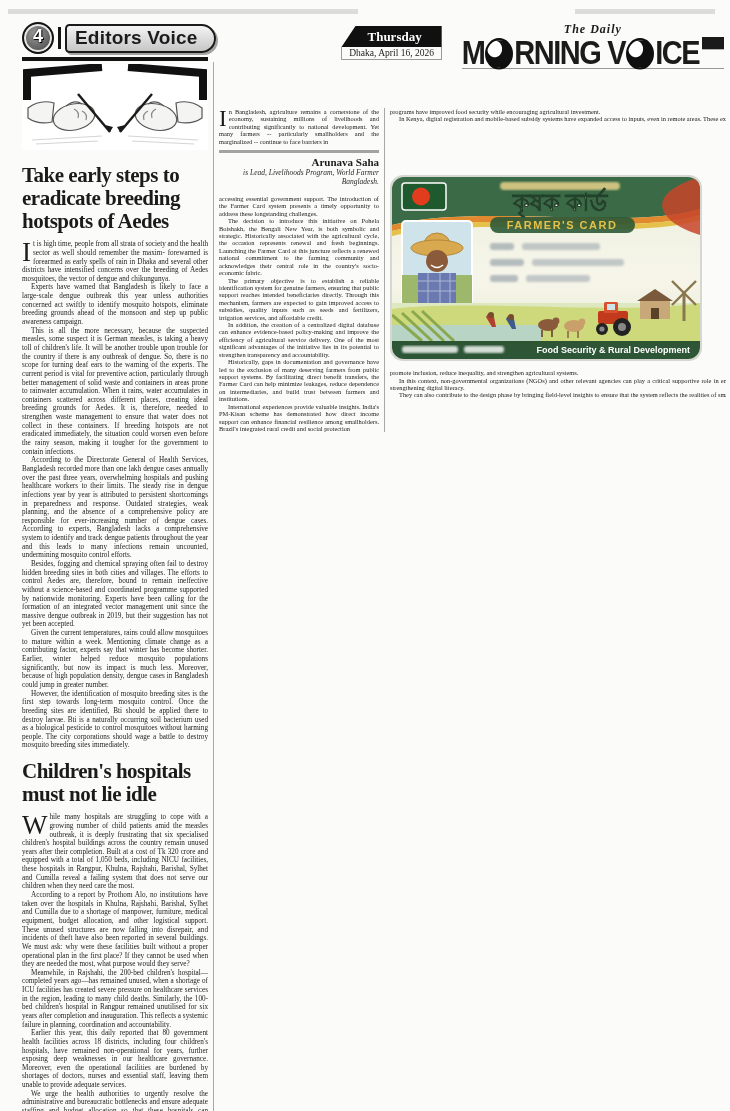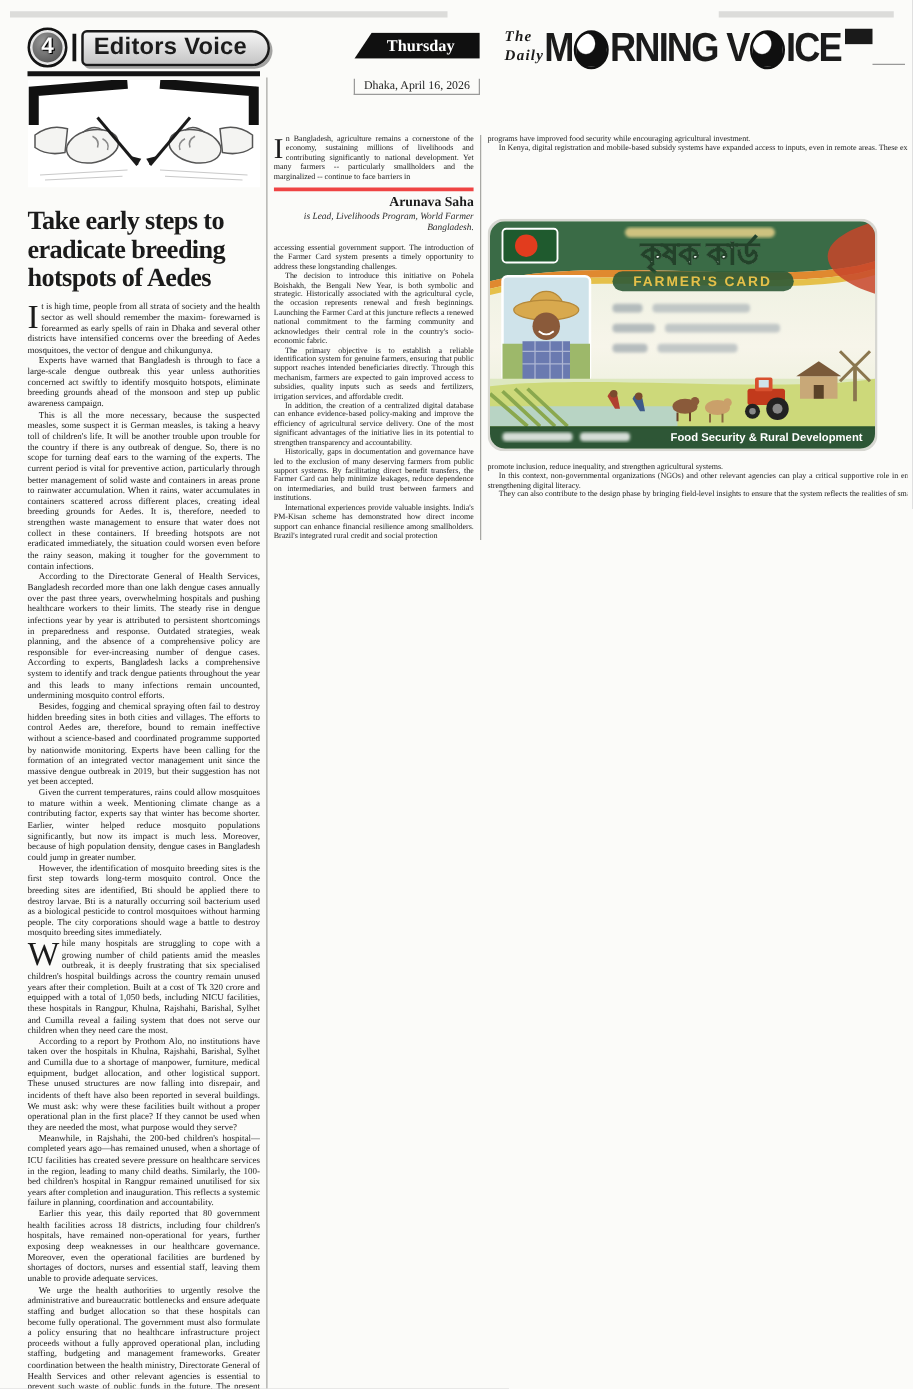--- a/index.html
+++ b/index.html
@@ -18,22 +18,22 @@
   .badge-bar{width:3px;height:22px;background:#141414;}
   .badge-pill{background:linear-gradient(#f4f4f4,#c6c6c6);border:2px solid #1a1a1a;border-radius:5px 16px 16px 5px;
           padding:1px 16px 2px 8px;font:bold 19px "Liberation Sans",sans-serif;letter-spacing:0.2px;
           box-shadow:2px 2px 0 rgba(0,0,0,.35);white-space:nowrap;}
   .badge-rule{width:186px;height:4px;background:#141414;margin-top:3px;}
   .head-right{display:flex;align-items:flex-start;gap:20px;}
   .date-block{margin-top:4px;}
   .day-banner{background:#101010;color:#fff;font:bold 13px/1 "Liberation Serif",serif;
           padding:4px 20px 4px 26px;clip-path:polygon(14px 0,100% 0,100% 100%,0 100%);text-align:center;}
   .dateline{font:9.5px "Liberation Serif",serif;text-align:center;border:1px solid #9a9a9a;border-top:none;
-          padding:1px 6px;color:#222;margin-top:16px;}
-  .masthead{display:flex;flex-direction:row;align-items:flex-end;}
+          padding:1px 6px;color:#222;}
+  .masthead{display:flex;flex-direction:column;align-items:center;}
   .masthead-top{font:bold italic 12px "Liberation Serif",serif;letter-spacing:1px;}
   .masthead-main{display:flex;align-items:center;font:bold 29px/1 "Liberation Sans",sans-serif;
           letter-spacing:-1.5px;transform:scaleY(1.12);transform-origin:top;}
   .o-circle{width:24px;height:24px;border-radius:50%;border:2px solid #101010;margin:0 1px;
           background:radial-gradient(circle at 32% 32%, #ffffff 0 30%, #101010 34%);}
   .mast-badge{width:22px;height:11px;background:#1a1a1a;margin-left:3px;align-self:flex-start;}
   .mast-rule{width:100%;height:1px;background:#999;margin-top:2px;}
   
   .content{position:absolute;top:62px;left:22px;right:4px;bottom:0;display:flex;}
   .vr{width:1px;background:#a8a8a4;margin:0 5px;flex:0 0 1px;}
@@ -43,21 +43,21 @@
   .left-body{font-size:7.2px;line-height:1.2;text-align:justify;}
   .main-body{font-size:6.4px;line-height:1.16;text-align:justify;}
   .body p{margin:0;text-indent:9px;}
   .cont p:first-child{text-indent:0;}
   .dropcap p:first-child{text-indent:0;}
   .left-rail .dropcap p:first-child::first-letter{float:left;font-size:27px;line-height:22px;padding:1px 2px 0 0;}
   .main-region .dropcap p:first-child::first-letter{float:left;font-size:23px;line-height:19px;padding:1px 2px 0 0;}
   h1.big-head{font:bold 37px/1 "Liberation Serif",serif;letter-spacing:-1.5px;text-align:center;
           margin:2px 0 7px;white-space:nowrap;}
   h2.rail-head{font:bold 21px/1.1 "Liberation Serif",serif;letter-spacing:-0.5px;margin:10px 0 7px;}
-  .byline{border-top:3px solid #ef4444;text-align:right;padding:3px 0 3px;margin:5px 0 5px;}
+  .byline{border-top:3px solid #a3a3a3;text-align:right;padding:3px 0 3px;margin:5px 0 5px;}
   .byline.boxed{border-bottom:3px solid #141414;}
   .byline-name{font:bold 11px "Liberation Serif",serif;}
   .byline-title{font:italic 7.5px/1.25 "Liberation Serif",serif;color:#2a2a2a;}
   .cols{display:flex;align-items:stretch;}
   .colA{flex:0 0 160px;overflow:hidden;}
   .pair-region{flex:1;display:flex;flex-direction:column;overflow:hidden;}
   .pair{display:flex;flex:1;overflow:hidden;}
   .pcol{flex:1;overflow:hidden;}
   figure{margin:0;}
   .card-fig{margin:4px 26px 4px 0;}
@@ -136,30 +136,31 @@
             <line x1="14" y1="80" x2="76" y2="77"></line>
               <line x1="110" y1="77" x2="172" y2="80"></line>
           </g>
         </svg>
       </figure>
 
       <article>
         <h2 class="rail-head">Take early steps to eradicate breeding hotspots of Aedes</h2>
         <div class="body left-body dropcap">
             <p>It is high time, people from all strata of society and the health sector as well should remember the maxim- forewarned is forearmed as early spells of rain in Dhaka and several other districts have intensified concerns over the breeding of Aedes mosquitoes, the vector of dengue and chikungunya.</p>
-            <p>Experts have warned that Bangladesh is through to face a large-scale dengue outbreak this year unless authorities concerned act swiftly to identify mosquito hotspots, eliminate breeding grounds ahead of the monsoon and step up public awareness campaign.</p>
+            <p>Experts have warned that Bangladesh is likely to face a large-scale dengue outbreak this year unless authorities concerned act swiftly to identify mosquito hotspots, eliminate breeding grounds ahead of the monsoon and step up public awareness campaign.</p>
             <p>This is all the more necessary, because the suspected measles, some suspect it is German measles, is taking a heavy toll of children's life. It will be another trouble upon trouble for the country if there is any outbreak of dengue. So, there is no scope for turning deaf ears to the warning of the experts. The current period is vital for preventive action, particularly through better management of solid waste and containers in areas prone to rainwater accumulation. When it rains, water accumulates in containers scattered across different places, creating ideal breeding grounds for Aedes. It is, therefore, needed to strengthen waste management to ensure that water does not collect in these containers. If breeding hotspots are not eradicated immediately, the situation could worsen even before the rainy season, making it tougher for the government to contain infections.</p>
             <p>According to the Directorate General of Health Services, Bangladesh recorded more than one lakh dengue cases annually over the past three years, overwhelming hospitals and pushing healthcare workers to their limits. The steady rise in dengue infections year by year is attributed to persistent shortcomings in preparedness and response. Outdated strategies, weak planning, and the absence of a comprehensive policy are responsible for ever-increasing number of dengue cases. According to experts, Bangladesh lacks a comprehensive system to identify and track dengue patients throughout the year and this leads to many infections remain uncounted, undermining mosquito control efforts.</p>
             <p>Besides, fogging and chemical spraying often fail to destroy hidden breeding sites in both cities and villages. The efforts to control Aedes are, therefore, bound to remain ineffective without a science-based and coordinated programme supported by nationwide monitoring. Experts have been calling for the formation of an integrated vector management unit since the massive dengue outbreak in 2019, but their suggestion has not yet been accepted.</p>
             <p>Given the current temperatures, rains could allow mosquitoes to mature within a week. Mentioning climate change as a contributing factor, experts say that winter has become shorter. Earlier, winter helped reduce mosquito populations significantly, but now its impact is much less. Moreover, because of high population density, dengue cases in Bangladesh could jump in greater number.</p>
             <p>However, the identification of mosquito breeding sites is the first step towards long-term mosquito control. Once the breeding sites are identified, Bti should be applied there to destroy larvae. Bti is a naturally occurring soil bacterium used as a biological pesticide to control mosquitoes without harming people. The city corporations should wage a battle to destroy mosquito breeding sites immediately.</p>
           </div>
       </article>
 
       <article>
+        <h2 class="rail-head">Children's hospitals must not lie idle</h2>
         <div class="body left-body dropcap">
             <p>While many hospitals are struggling to cope with a growing number of child patients amid the measles outbreak, it is deeply frustrating that six specialised children's hospital buildings across the country remain unused years after their completion. Built at a cost of Tk 320 crore and equipped with a total of 1,050 beds, including NICU facilities, these hospitals in Rangpur, Khulna, Rajshahi, Barishal, Sylhet and Cumilla reveal a failing system that does not serve our children when they need care the most.</p>
             <p>According to a report by Prothom Alo, no institutions have taken over the hospitals in Khulna, Rajshahi, Barishal, Sylhet and Cumilla due to a shortage of manpower, furniture, medical equipment, budget allocation, and other logistical support. These unused structures are now falling into disrepair, and incidents of theft have also been reported in several buildings. We must ask: why were these facilities built without a proper operational plan in the first place? If they cannot be used when they are needed the most, what purpose would they serve?</p>
             <p>Meanwhile, in Rajshahi, the 200-bed children's hospital—completed years ago—has remained unused, when a shortage of ICU facilities has created severe pressure on healthcare services in the region, leading to many child deaths. Similarly, the 100-bed children's hospital in Rangpur remained unutilised for six years after completion and inauguration. This reflects a systemic failure in planning, coordination and accountability.</p>
             <p>Earlier this year, this daily reported that 80 government health facilities across 18 districts, including four children's hospitals, have remained non-operational for years, further exposing deep weaknesses in our healthcare governance. Moreover, even the operational facilities are burdened by shortages of doctors, nurses and essential staff, leaving them unable to provide adequate services.</p>
             <p>We urge the health authorities to urgently resolve the administrative and bureaucratic bottlenecks and ensure adequate staffing and budget allocation so that these hospitals can become fully operational. The government must also formulate a policy ensuring that no healthcare infrastructure project proceeds without a fully approved operational plan, including staffing, budgeting and management frameworks. Greater coordination between the health ministry, Directorate General of Health Services and other relevant agencies is essential to prevent such waste of public funds in the future. The present government must take lessons from the measles outbreak this year and prioritise strengthening child healthcare services across the country.</p>
           </div>
       </article>
     </aside>
 

